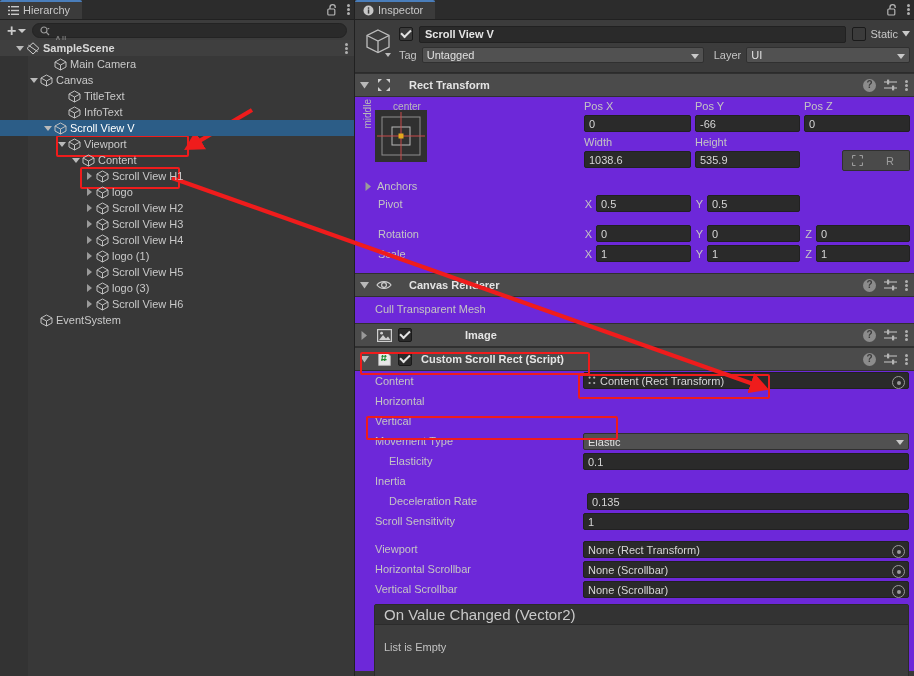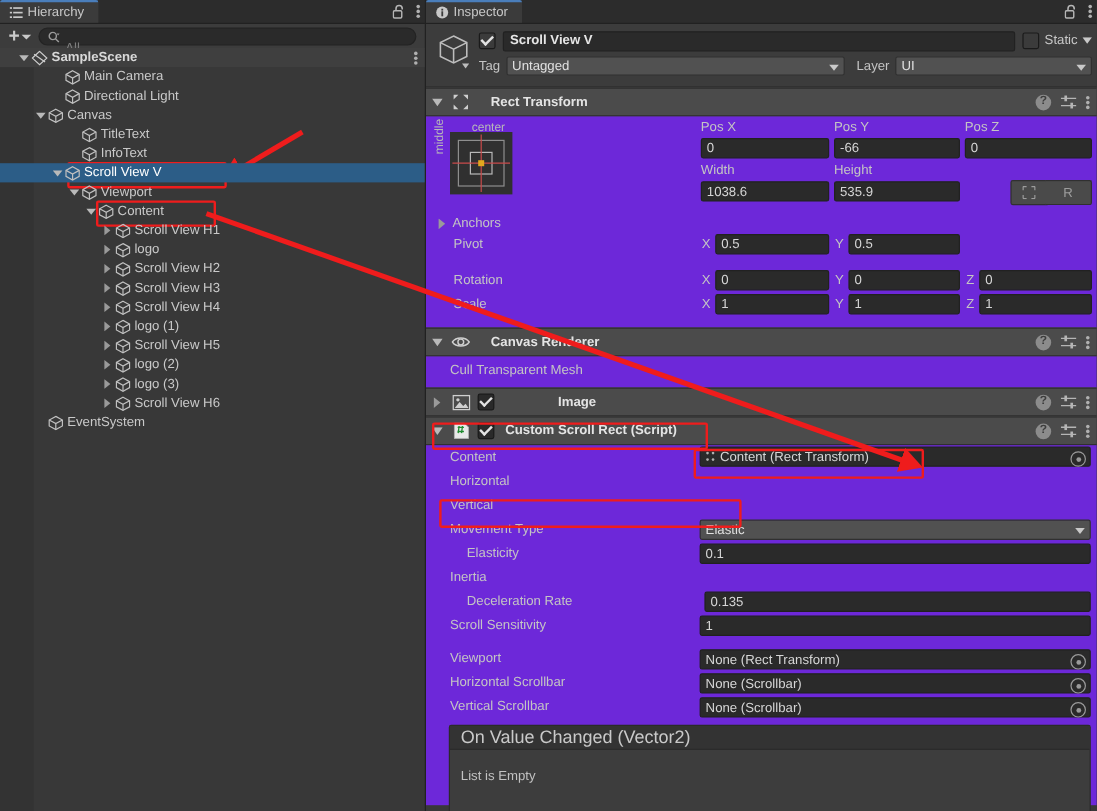--- a/index.html
+++ b/index.html
@@ -226,31 +226,20 @@
             <span class="tw"></span>
             <span class="go-ico">
               <svg width="13" height="13" viewBox="0 0 13 13">
                 <path d="M6.5 1 L12 4 L12 9 L6.5 12 L1 9 L1 4 Z" stroke="#c0c0c0" stroke-width="1" fill="none"></path>
                 <path d="M1 4 L6.5 7 L12 4 M6.5 7 L6.5 12" stroke="#c0c0c0" stroke-width="1" fill="none"></path>
               </svg>
             </span>
             <span class="h-label">Main Camera</span>
           </div>
           <div class="h-row">
-            <span class="h-indent" style="width: 42px;"></span>
-            <span class="tw"></span>
-            <span class="go-ico">
-              <svg width="13" height="13" viewBox="0 0 13 13">
-                <path d="M6.5 1 L12 4 L12 9 L6.5 12 L1 9 L1 4 Z" stroke="#c0c0c0" stroke-width="1" fill="none"></path>
-                <path d="M1 4 L6.5 7 L12 4 M6.5 7 L6.5 12" stroke="#c0c0c0" stroke-width="1" fill="none"></path>
-              </svg>
-            </span>
-            <span class="h-label">Directional Light</span>
-          </div>
-          <div class="h-row">
             <span class="h-indent" style="width: 28px;"></span>
             <span class="tw">
               <span class="tri-d"></span>
             </span>
             <span class="go-ico">
               <svg width="13" height="13" viewBox="0 0 13 13">
                 <path d="M6.5 1 L12 4 L12 9 L6.5 12 L1 9 L1 4 Z" stroke="#c0c0c0" stroke-width="1" fill="none"></path>
                 <path d="M1 4 L6.5 7 L12 4 M6.5 7 L6.5 12" stroke="#c0c0c0" stroke-width="1" fill="none"></path>
               </svg>
             </span>
@@ -400,33 +389,20 @@
             <span class="tw">
               <span class="tri-r"></span>
             </span>
             <span class="go-ico">
               <svg width="13" height="13" viewBox="0 0 13 13">
                 <path d="M6.5 1 L12 4 L12 9 L6.5 12 L1 9 L1 4 Z" stroke="#c0c0c0" stroke-width="1" fill="none"></path>
                 <path d="M1 4 L6.5 7 L12 4 M6.5 7 L6.5 12" stroke="#c0c0c0" stroke-width="1" fill="none"></path>
               </svg>
             </span>
             <span class="h-label">Scroll View H5</span>
-          </div>
-          <div class="h-row">
-            <span class="h-indent" style="width: 84px;"></span>
-            <span class="tw">
-              <span class="tri-r"></span>
-            </span>
-            <span class="go-ico">
-              <svg width="13" height="13" viewBox="0 0 13 13">
-                <path d="M6.5 1 L12 4 L12 9 L6.5 12 L1 9 L1 4 Z" stroke="#c0c0c0" stroke-width="1" fill="none"></path>
-                <path d="M1 4 L6.5 7 L12 4 M6.5 7 L6.5 12" stroke="#c0c0c0" stroke-width="1" fill="none"></path>
-              </svg>
-            </span>
-            <span class="h-label">logo (2)</span>
           </div>
           <div class="h-row">
             <span class="h-indent" style="width: 84px;"></span>
             <span class="tw">
               <span class="tri-r"></span>
             </span>
             <span class="go-ico">
               <svg width="13" height="13" viewBox="0 0 13 13">
                 <path d="M6.5 1 L12 4 L12 9 L6.5 12 L1 9 L1 4 Z" stroke="#c0c0c0" stroke-width="1" fill="none"></path>
                 <path d="M1 4 L6.5 7 L12 4 M6.5 7 L6.5 12" stroke="#c0c0c0" stroke-width="1" fill="none"></path>

